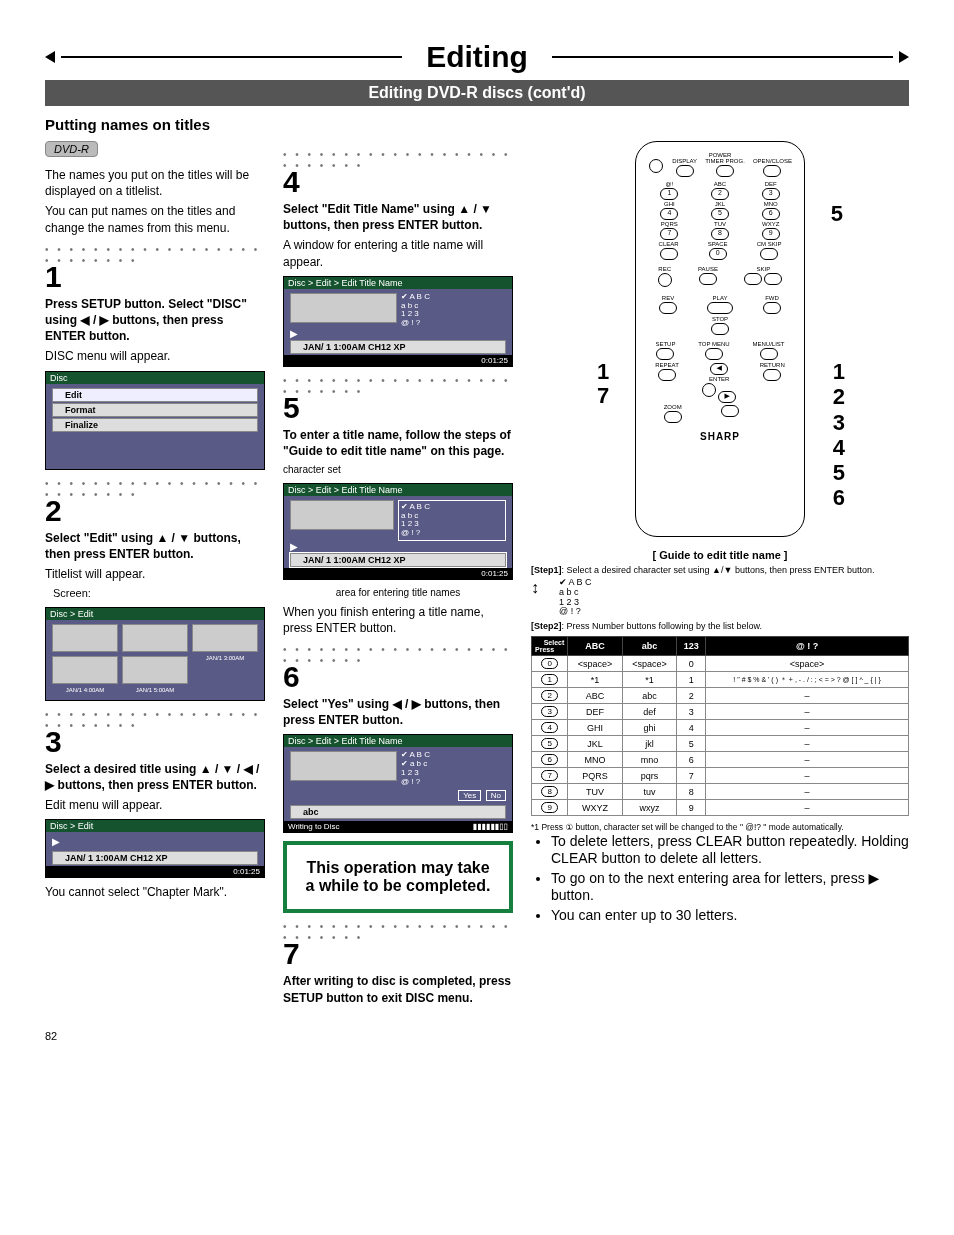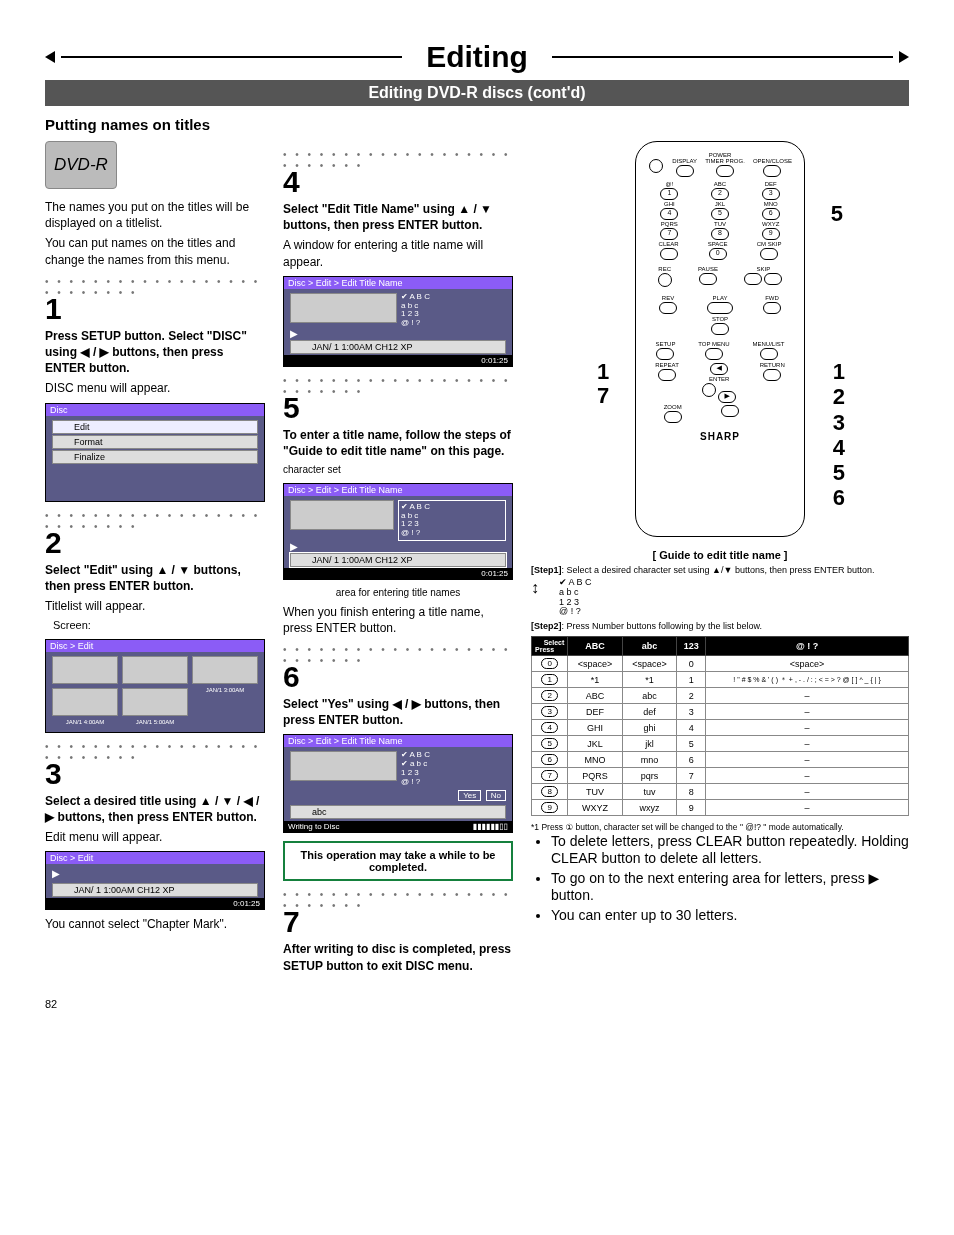--- a/index.html
+++ b/index.html
@@ -11,36 +11,36 @@
   .chapter-rule-wrap .arrow{ width:0;height:0; border-top:6px solid transparent;border-bottom:6px solid transparent;}
   .arrow-left{ border-right:10px solid #000;}
   .arrow-right{ border-left:10px solid #000;}
   .subbar { background: #555; color: #fff; text-align: center; padding: 4px 0; font-size: 16px; font-weight: bold; margin-bottom: 10px; }
   .section-title { font-size: 15px; font-weight: bold; margin: 6px 0 8px; }
   .columns { display: flex; gap: 18px; }
   .col { flex: 1; }
   .col1 { max-width: 220px; }
   .col2 { max-width: 230px; }
   .col3 { flex: 1.3; }
-  .dvd-badge { display:inline-block; background:#bbb; border:1px solid #888; border-radius:4px; padding:13px 8px; font-style:italic; font-size:17px; margin-bottom:6px;}
+  .dvd-badge { display:inline-block; background:#bbb; border:1px solid #888; border-radius:4px; padding:1px 8px; font-style:italic; font-size:11px; margin-bottom:6px;}
   p { font-size: 12px; line-height: 1.35; margin: 4px 0; }
   .dots { color:#777; letter-spacing:3px; font-size:10px; margin:8px 0 0;}
   .bignum { font-size: 30px; font-weight: bold; line-height: 1; margin-top:-4px; }
   .step-bold { font-weight: bold; font-size: 12px; line-height:1.35;}
   .indent { margin-left: 8px; font-size:11px;}
   .screenbox { border:1px solid #000; background:#5a5a87; margin:6px 0; padding:6px; font-size:9px; color:#fff;}
-  .screenbox .hdr{ background:#8b5cf6; color:#fff; padding:1px 4px; font-size:9px; margin:-6px -6px 4px -6px;}
-  .screenbox .menuitem{ background:#ddd; color:#000; border:1px solid #888; padding:1px 21px; margin:1px 0; font-size:9px;}
+  .screenbox .hdr{ background:#14532d; color:#fff; padding:1px 4px; font-size:9px; margin:-6px -6px 4px -6px;}
+  .screenbox .menuitem{ background:#ddd; color:#000; border:1px solid #888; padding:1px 12px; margin:1px 0; font-size:9px;font-weight:bold;}
   .screenbox .menuitem.sel{ background:#eef; }
   .thumbgrid{ display:grid; grid-template-columns:repeat(3,1fr); gap:4px;}
   .thumb{ background:#ccc; height:28px; border:1px solid #888; position:relative;}
   .thumb .lbl{ position:absolute; bottom:-10px; left:0; right:0; font-size:6px; color:#fff; text-align:center;}
   .charset{ font-size:8px; line-height:1.1; color:#fff;}
   .yesno{ display:inline-block; border:1px solid #fff; padding:0 4px; font-size:8px; margin-left:2px;}
-  .notebox{ border:2px solid #15803d; padding:6px; text-align:center; font-weight:bold; font-size:11px; margin:8px 0;}
+  .notebox{ border:4px solid #15803d; padding:14px; text-align:center; font-weight:bold; font-size:16px; margin:8px 0;}
   .remote{ border:1.5px solid #000; border-radius:22px; width:170px; height:396px; margin:0 auto 12px; position:relative; padding:10px 8px; font-size:7px; text-align:center;}
   .rbtn{ display:inline-block; width:18px; height:12px; border:1px solid #000; border-radius:8px; margin:1px;}
   .rbtn.round{ width:14px;height:14px;border-radius:50%;}
   .rlabel{ font-size:6px; display:block;}
   .callout{ position:absolute; font-size:22px; font-weight:bold;}
   .guide-box{ margin-top:8px;}
   .guide-title{ text-align:center; font-weight:bold; font-size:11px; margin-bottom:4px;}
   .guide-step{ font-size:9px; line-height:1.2; margin:4px 0;}
   .guide-step b{ font-size:9px;}
   table.chartbl{ width:100%; border-collapse:collapse; font-size:9px; margin-top:4px;}

